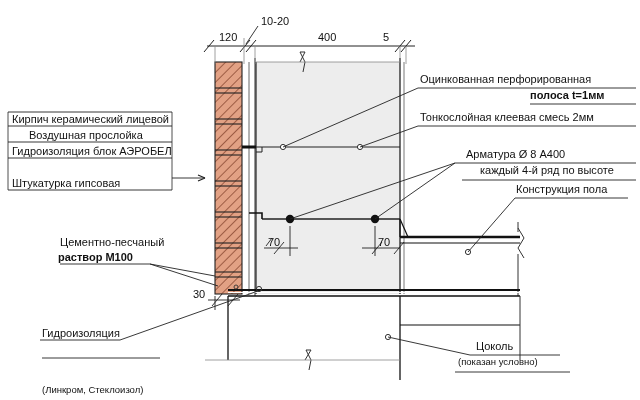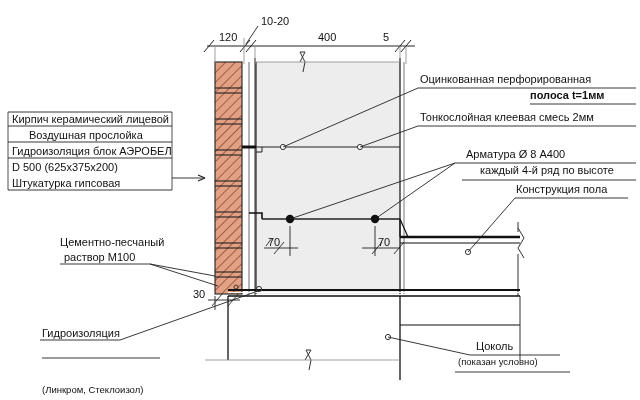--- a/index.html
+++ b/index.html
@@ -204,25 +204,24 @@
 <div class="dim" style="left:383px;top:31px;">5</div>
 
 <div class="dim" style="left:268px;top:236px;">70</div>
 <div class="dim" style="left:378px;top:236px;">70</div>
 
 <div class="dim" style="left:193px;top:288px;">30</div>
 
 <div class="lbl" style="left:12px;top:113px;">Кирпич керамический лицевой</div>
 <div class="lbl" style="left:12px;top:129px;margin-left:17px;">Воздушная прослойка</div>
 <div class="lbl" style="left:12px;top:145px;">Гидроизоляция блок АЭРОБЕЛ</div>
-<div class="lbl" style="left:12px;top:161px;">D 500  (625x375x200)</div>
 <div class="lbl" style="left:12px;top:177px;">Штукатурка гипсовая</div>
 
 <div class="lbl" style="left:60px;top:236px;">Цементно-песчаный</div>
-<div class="lbl" style="left:64px;top:251px;">раствор М100</div>
+<div class="lbl" style="left:58px;top:251px;font-weight:bold;">раствор М100</div>
 
 <div class="lbl" style="left:42px;top:327px;">Гидроизоляция</div>
 <div class="lbl sm" style="left:42px;top:338px;margin-top:46px;">(Линкром, Стеклоизол)</div>
 
 <div class="lbl" style="left:420px;top:73px;">Оцинкованная перфорированная</div>
 <div class="lbl" style="left:530px;top:89px;font-weight:bold;">полоса t=1мм</div>
 
 <div class="lbl" style="left:420px;top:111px;">Тонкослойная клеевая смесь 2мм</div>
 
 <div class="lbl" style="left:466px;top:148px;">Арматура Ø 8 А400</div>

